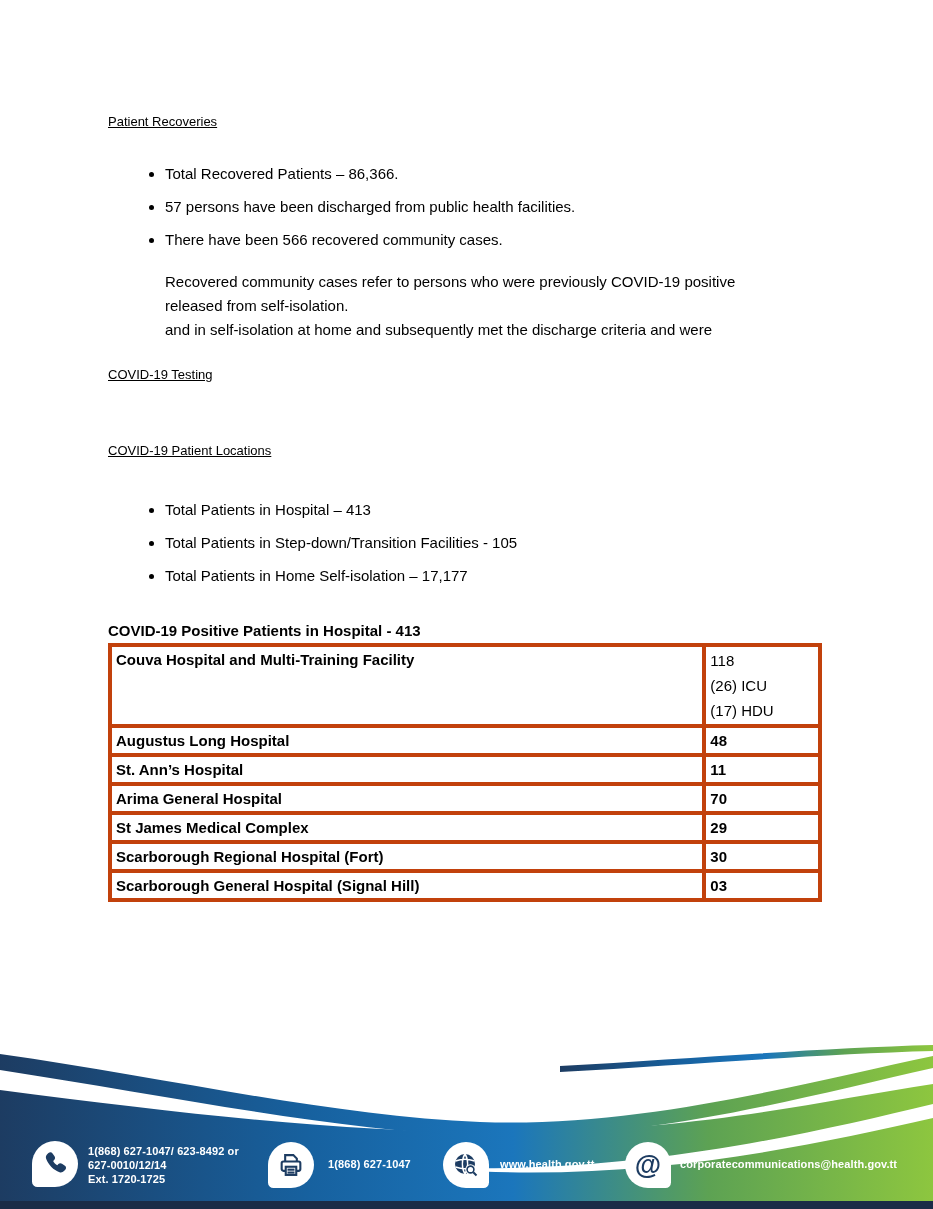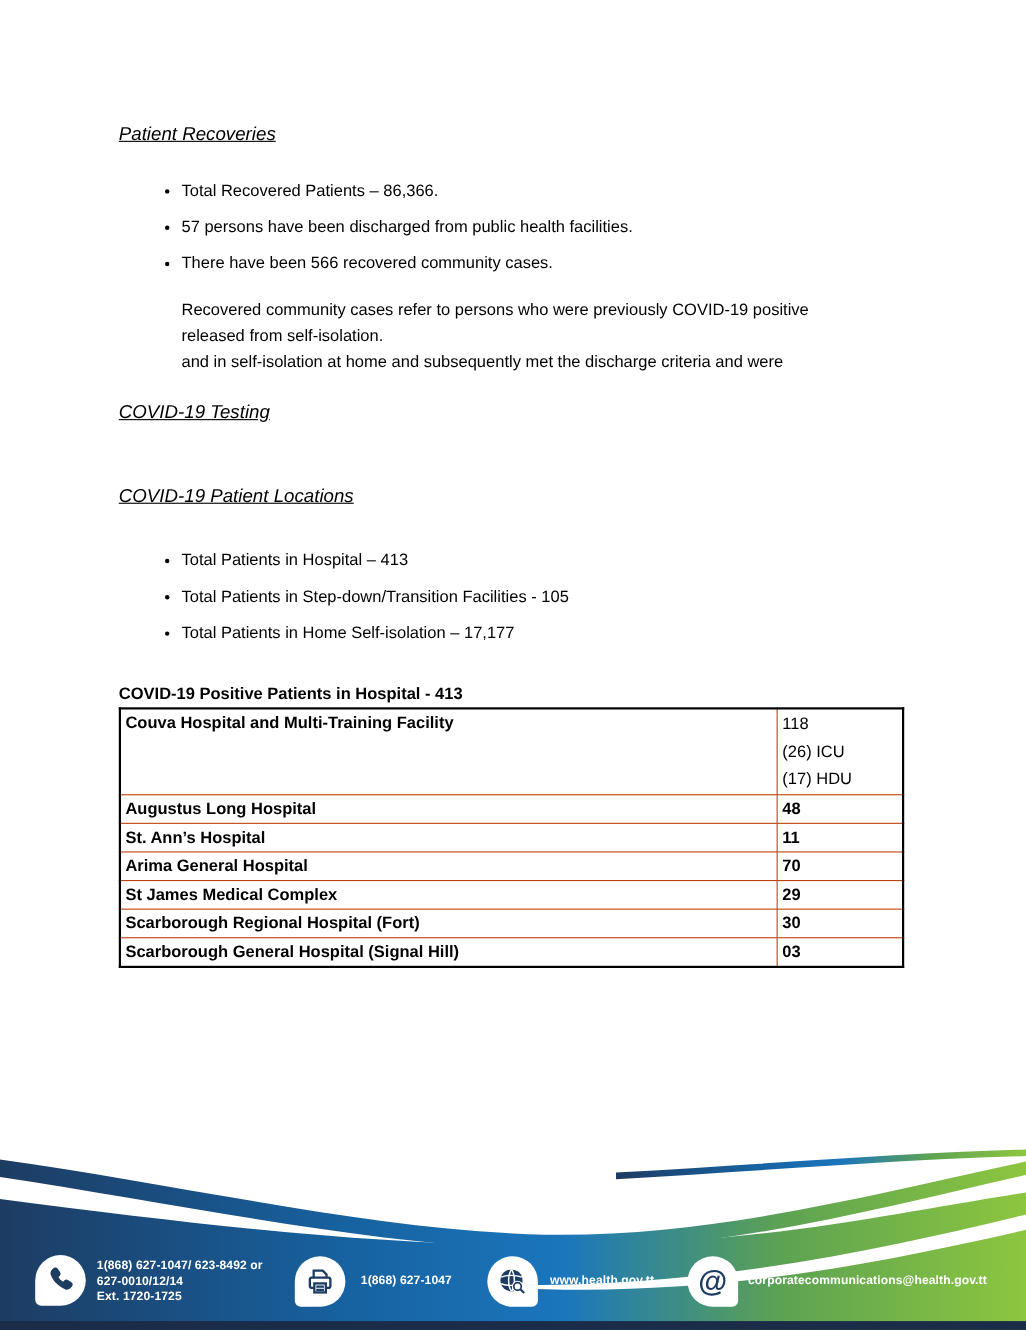--- a/index.html
+++ b/index.html
@@ -2,31 +2,31 @@
 <html><head>
 <meta charset="utf-8">
 <style>
   html,body{margin:0;padding:0;background:#e8e8e8;}
   .page{
     position:relative;width:933px;height:1209px;background:#ffffff;
     overflow:hidden;font-family:"Liberation Sans","DejaVu Sans",sans-serif;color:#000;
     margin:0 auto;
   }
   .doc{position:absolute;left:108px;top:113px;width:756px;font-size:15px;}
-  .sec-h{font-size:17px;font-weight:400;text-decoration:underline;margin:0;line-height:18px;font-style:italic;}
+  .sec-h{font-size:13px;font-weight:400;text-decoration:underline;margin:0;line-height:18px;}
   #h-testing{margin-top:24px;}
   #h-locations{margin-top:58px;}
   ul.bullets{margin:31px 0 0 0;padding-left:57px;}
   #locations-list{margin-top:38px;}
   ul.bullets li{margin:0 0 10px 0;line-height:23px;list-style:disc;}
   ul.bullets li:last-child{margin-bottom:0;}
   .note{margin:19px 0 0 57px;line-height:24px;}
   .table-title{margin:35px 0 0 0;font-weight:700;line-height:18px;}
   table.hosp{border-collapse:collapse;width:714px;margin-top:3px;border:2px solid #000;table-layout:fixed;}
-  table.hosp td{border:1px solid #c2410c;padding:1px 4px;line-height:23px;vertical-align:top;overflow:hidden;}
+  table.hosp td{border:4px solid #c2410c;padding:1px 4px;line-height:23px;vertical-align:top;overflow:hidden;}
   td.facility{font-weight:700;width:579px;}
   td.value{width:103px;}
   td.value.bold{font-weight:700;}
   td.value .vline{line-height:25px;}
 
   
   .footer-art{position:absolute;left:0;bottom:0;width:933px;height:169px;}
   .blob{
     position:absolute;width:46px;height:46px;background:#fff;
     display:flex;align-items:center;justify-content:center;

